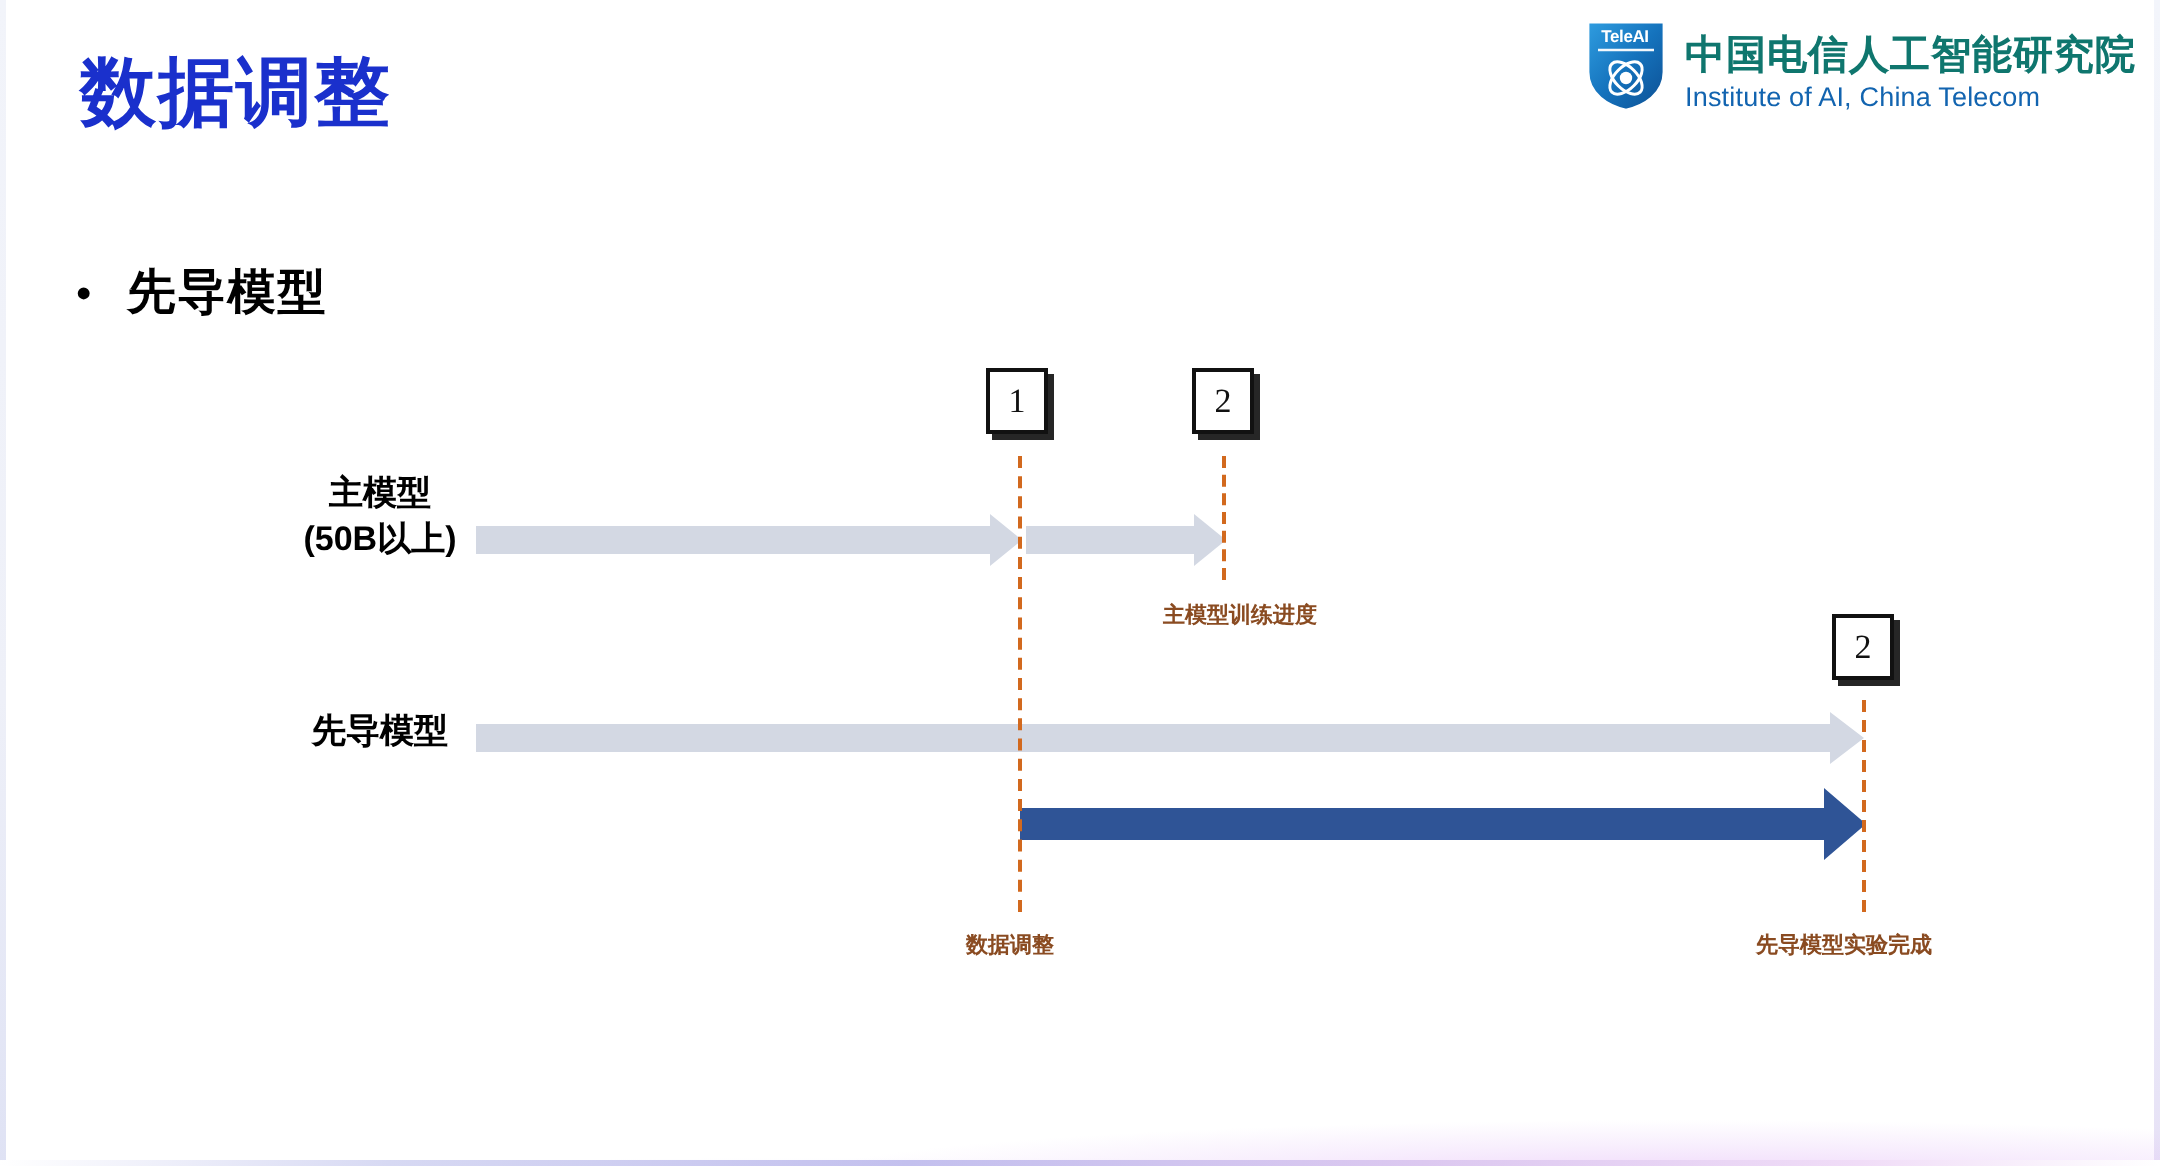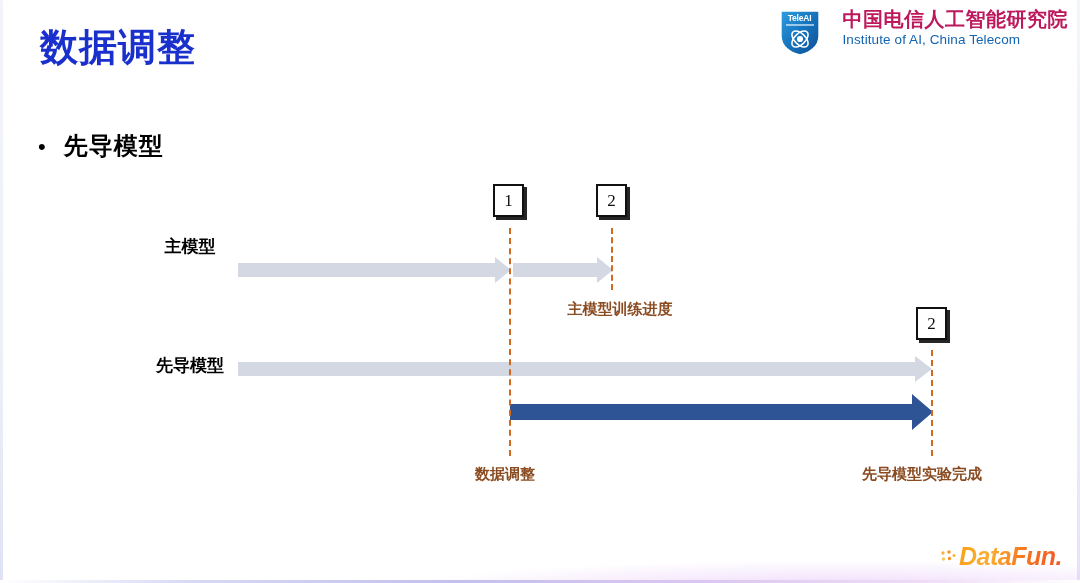--- a/index.html
+++ b/index.html
@@ -61,22 +61,22 @@
     letter-spacing: 1px;
     line-height: 1.15;
     white-space: nowrap;
   }
 
   .brand {
     position: absolute;
     right: 12px;
     top: 8px;
     display: flex;
-    align-items: flex-start;
-    gap: 22px;
+    align-items: flex-end;
+    gap: 9px;
   }
   .shield {
     position: relative;
     width: 42px;
     height: 49px;
   }
   .shield svg { display: block; }
   .shield-text {
     position: absolute;
     top: 5px;
@@ -85,21 +85,21 @@
     text-align: center;
     font-size: 8.5px;
     font-weight: bold;
     color: #ffffff;
     letter-spacing: -0.2px;
   }
   .brand-text { line-height: 1.15; }
   .brand-cn {
     font-size: 20px;
     font-weight: bold;
-    color: #be185d;
+    color: #0f766e;
     letter-spacing: 0.5px;
     white-space: nowrap;
   }
   .brand-en {
     font-size: 13.5px;
     font-weight: normal;
     color: #1264b0;
     letter-spacing: 0.1px;
     white-space: nowrap;
     margin-top: 1px;
@@ -166,21 +166,21 @@
   
   .vguide {
     position: absolute;
     width: 0;
     border-left: 2px dashed #d2691e;
   }
 
   
   .callout {
     position: absolute;
-    font-size: 15px;
+    font-size: 11px;
     font-weight: bold;
     color: #8a4b21;
     white-space: nowrap;
   }
   .callout.center { transform: translateX(-50%); }
 
   
   .arrow-svg { position: absolute; left: 0; top: 0; }
 
   
@@ -267,20 +267,21 @@
         <path d="M510,404 L912,404 L912,394 L933,412 L912,430 L912,420 L510,420 Z" fill="#2f5496"></path>
       </g>
     </svg>
 
     <div class="vguide" style="left:509px; top:228px; height:228px;"></div>
     <div class="vguide" style="left:611px; top:228px; height:62px;"></div>
     <div class="vguide" style="left:931px; top:350px; height:106px;"></div>
 
     <div class="row-label" style="left:110px; top:236px; width:160px;">
       <span>主模型</span>
+      <span class="l2">(50B以上)</span>
     </div>
     <div class="row-label" style="left:110px; top:355px; width:160px;">
       <span>先导模型</span>
     </div>
 
     <div class="marker" style="left:493px; top:184px;">
       <span>1</span>
     </div>
     <div class="marker" style="left:596px; top:184px;">
       <span>2</span>
@@ -291,24 +292,14 @@
 
     <div class="callout center" style="left:620px; top:300px;">主模型训练进度</div>
     <div class="callout center" style="left:505px; top:465px;">数据调整</div>
     <div class="callout center" style="left:922px; top:465px;font-family:Liberation Serif, serif;">先导模型实验完成</div>
 
   </div>
 
   <div class="bottom-glow"></div>
   <div class="bottom-line"></div>
 
-  <div class="datafun">
-    <svg class="df-dots" width="17" height="20" viewBox="0 0 17 20">
-      <circle cx="3" cy="6" r="1.7" fill="#fbb040"></circle>
-      <circle cx="9" cy="5" r="1.7" fill="#f7941e"></circle>
-      <circle cx="3.5" cy="12" r="1.7" fill="#fcc35a"></circle>
-      <circle cx="9.5" cy="11.5" r="1.7" fill="#f7941e"></circle>
-      <circle cx="14" cy="8.5" r="1.5" fill="#fbb040"></circle>
-    </svg>
-    <span class="df-word">DataFun.</span>
-  </div>
 
 </div>
 
 </body></html>

